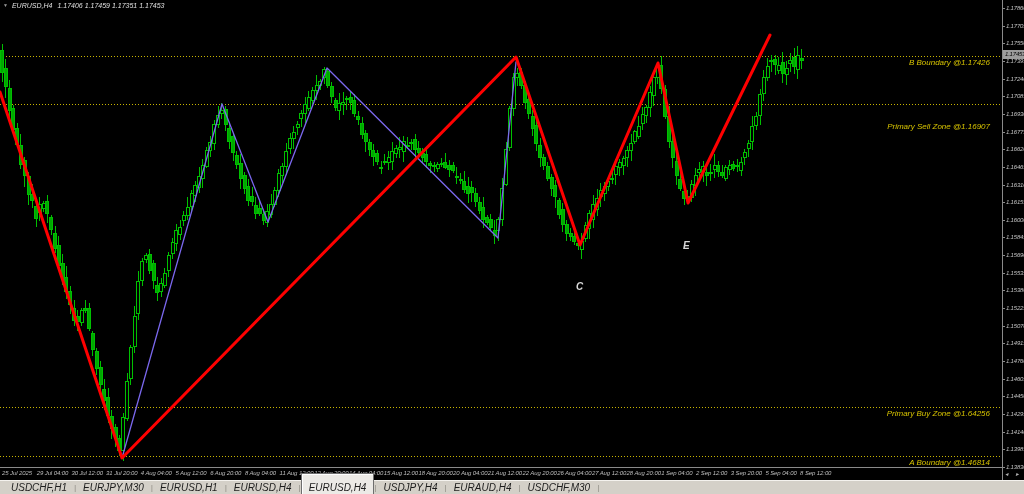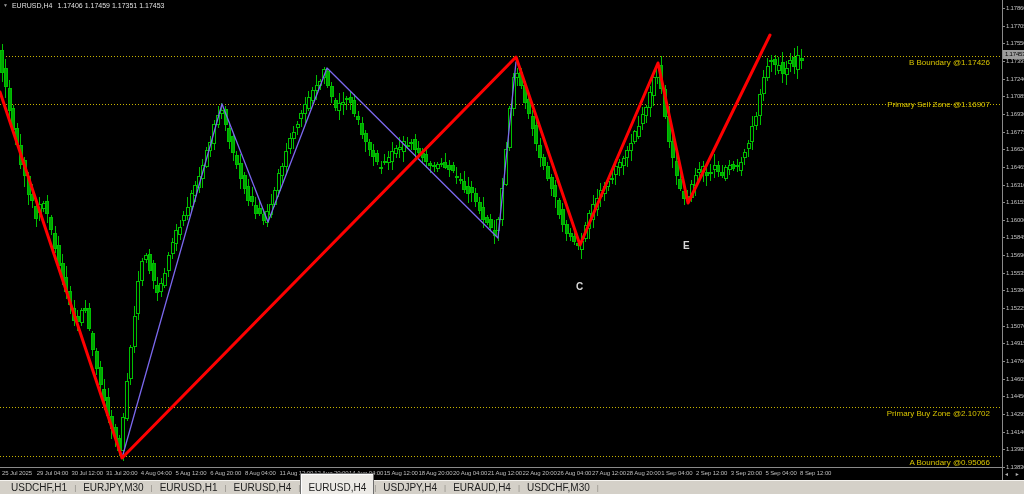--- a/index.html
+++ b/index.html
@@ -1,17 +1,17 @@
 <!DOCTYPE html>
 <html><head>
 <meta charset="utf-8">
 <style>
   * { margin:0; padding:0; box-sizing:border-box; }
   body { background:#1a1a1a; font-family:"Liberation Sans", sans-serif; }
-  #terminal { position:relative; width:1024px; height:494px; background:#7f1d1d; overflow:hidden; }
+  #terminal { position:relative; width:1024px; height:494px; background:#7f1d1d; overflow:hidden;font-style:italic; }
 
   
   #chart-area { position:absolute; left:0; top:0; width:1002px; height:467px; background:#000; overflow:hidden; }
   #chart-svg { position:absolute; left:0; top:0; }
 
   
   .chart-title { position:absolute; left:3px; top:2px; font-size:7px; color:#e0e0e0; letter-spacing:0; white-space:nowrap; z-index:5; }
   .chart-title .tri { font-size:5px; color:#9a9a9a; margin-right:4px; vertical-align:1px; cursor:pointer; }
   .chart-title .sym { margin-right:5px; }
 
@@ -478,23 +478,23 @@
         <polyline points="122,458 222,104 268,222 327,68 498,238 516,62" fill="none" stroke="#7B68EE" stroke-width="1.3" stroke-linejoin="round" stroke-linecap="round"></polyline>
         <polyline points="0,92 122,458 516,57 580,245 658,63 688,203 770,35" fill="none" stroke="#FF0000" stroke-width="3" stroke-linejoin="round" stroke-linecap="round"></polyline>
       </svg>
 
     <div class="chart-title">
       <span class="tri">▼</span><span class="sym">EURUSD,H4</span><span>1.17406 1.17459 1.17351 1.17453</span>
     </div>
 
     <div id="level-labels">
         <div class="level-label" style="top: 58px;">B Boundary @1.17426</div>
-        <div class="level-label" style="top: 100px;">Primary Sell Zone @1.16907</div>
-        <div class="level-label" style="top: 409px;">Primary Buy Zone @2.10702</div>
-        <div class="level-label" style="top: 458px;">A Boundary @0.95066</div>
+        <div class="level-label" style="top: 122px;">Primary Sell Zone @1.16907</div>
+        <div class="level-label" style="top: 409px;">Primary Buy Zone @1.64256</div>
+        <div class="level-label" style="top: 458px;">A Boundary @1.46814</div>
       </div>
     <div id="annotations">
         <div class="wave-label" style="left: 576px; top: 281px;">C</div>
         <div class="wave-label" style="left: 683px; top: 240px;">E</div>
       </div>
   </div>
 
   <div id="price-axis">
     <div id="price-labels">
         <div class="price-label" style="top: 5px;">1.17860</div>

